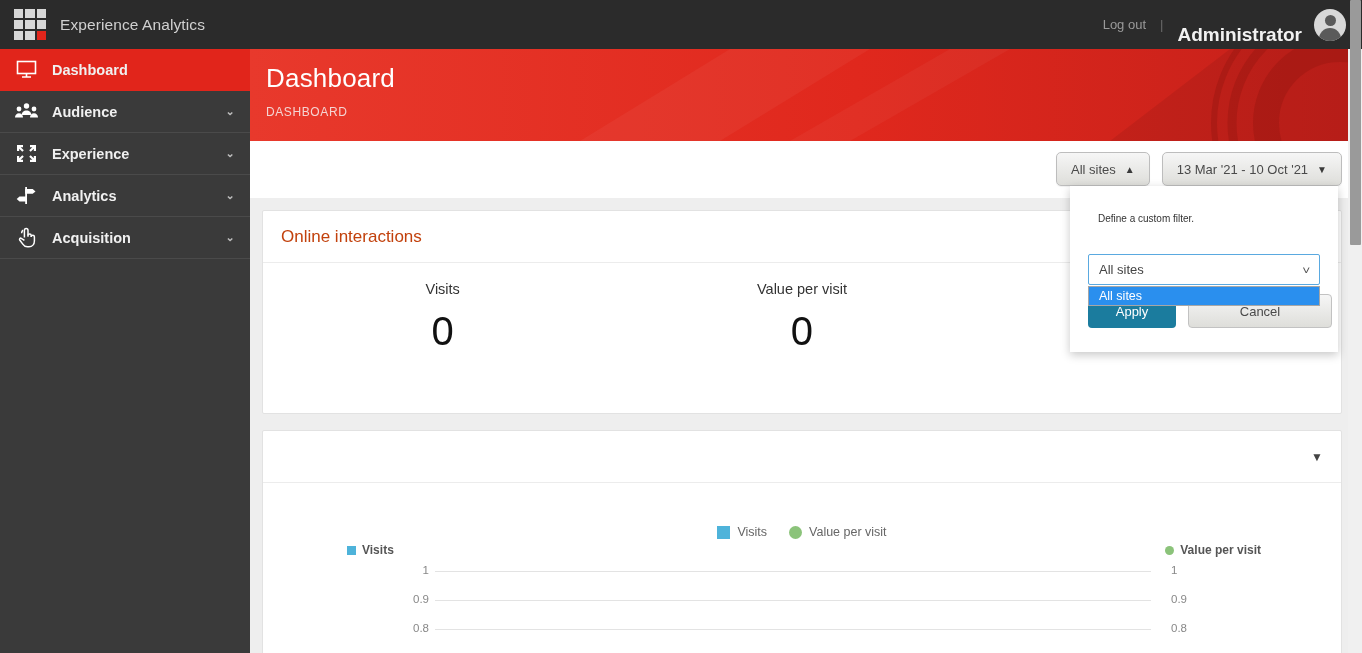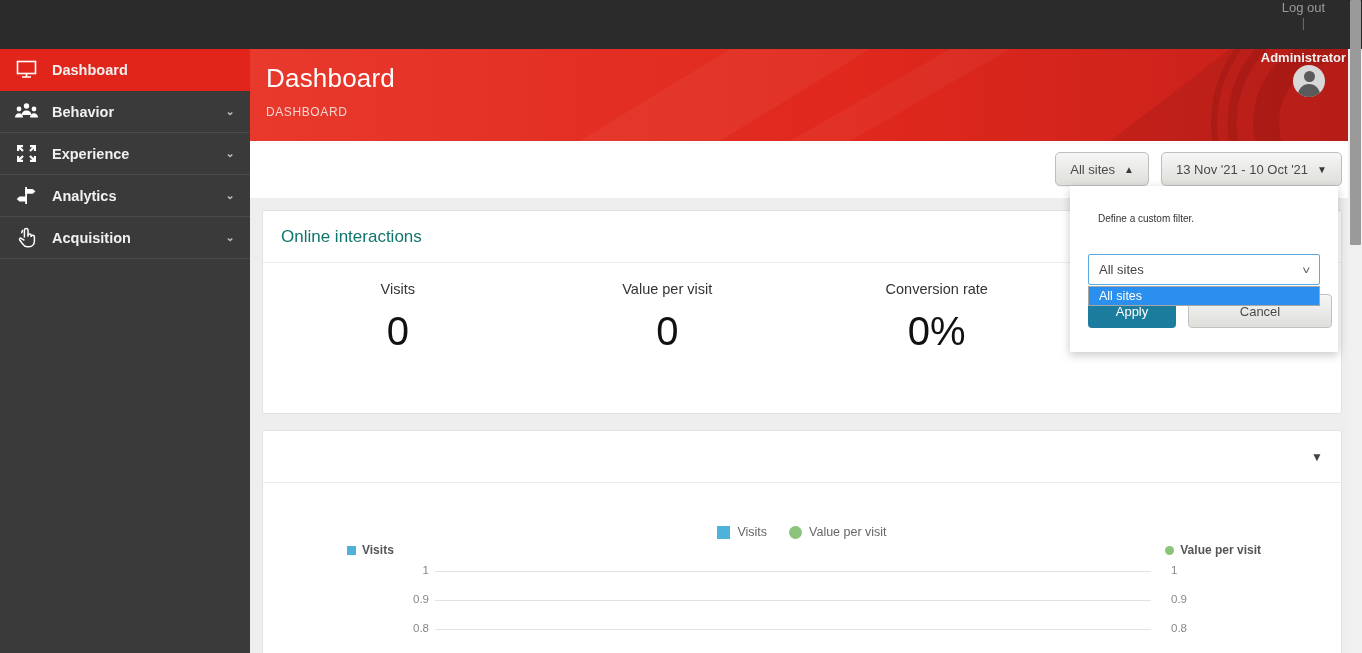--- a/index.html
+++ b/index.html
@@ -30,25 +30,25 @@
     gap: 2px;
   }
   .logo-grid i { display: block; background: #d7d7d7; }
   .logo-grid i.accent { background: #e1251b; }
   .app-title {
     color: #d0d0d0; font-size: 15.5px; letter-spacing: .1px;
     margin-left: 14px; white-space: nowrap;
   }
   .topbar-right {
     margin-left: auto; display: flex; align-items: center;
-    padding-right: 16px; gap: 0px; height: 49px; flex-direction: column;
+    padding-right: 16px; gap: 0px; height: 49px;
   }
   .logout-link { color: #9a9a9a; font-size: 13px; }
   .tb-divider { color: #6a6a6a; font-size: 13px; margin: 0 14px; }
-  .admin-name { color: #f2f2f2; font-size: 13px; font-weight: bold; margin-top: 20px; }
+  .admin-name { color: #f2f2f2; font-size: 19px; font-weight: bold; margin-top: 20px; }
   .avatar {
     width: 32px; height: 32px; border-radius: 50%;
     background: #d8d8d8; margin-left: 12px;
     position: relative; overflow: hidden; flex: none;
   }
   .avatar::before {
     content: ""; position: absolute;
     width: 11px; height: 11px; border-radius: 50%;
     background: #5a5a5a; left: 10.5px; top: 6px;
   }
@@ -127,21 +127,21 @@
   .cards { padding: 12px; }
   .card {
     background: #ffffff; border: 1px solid #e2e2e2;
     border-radius: 2px; margin-bottom: 16px;
   }
   .card-head {
     height: 52px; display: flex; align-items: center;
     padding: 0 18px; border-bottom: 1px solid #ececec;
     position: relative;
   }
-  .card-head .title { font-size: 17px; color: #0f766e; }
+  .card-head .title { font-size: 17px; color: #c2410c; }
   .card-head .collapse {
     position: absolute; right: 18px; top: 50%;
     transform: translateY(-50%);
     font-size: 12px; color: #444;
   }
   .kpis {
     display: flex; height: 150px; align-items: flex-start;
     padding-top: 18px;
   }
   .kpi { flex: 1; text-align: center; }
@@ -246,20 +246,34 @@
     position: absolute; top: 0px; right: 1px;
     width: 11px; height: 245px;
     background: #9a9a9a; border-radius: 1px;
     z-index: 71;
   }
 </style>
 </head>
 <body>
 
 <div class="topbar">
+  <div class="logo-wrap">
+    <span class="logo-grid">
+      <i></i>
+        <i></i>
+        <i></i>
+        <i></i>
+        <i></i>
+        <i></i>
+        <i></i>
+        <i></i>
+        <i class="accent"></i>
+    </span>
+    <span class="app-title">Experience Analytics</span>
+  </div>
   <div class="topbar-right">
     <a class="logout-link">Log out</a>
     <span class="tb-divider">|</span>
     <span class="admin-name">Administrator</span>
     <span class="avatar"></span>
   </div>
 </div>
 
 <div class="sidebar">
 
@@ -278,21 +292,21 @@
     <span class="ic">
       <svg width="23" height="19" viewBox="0 0 23 19" fill="#fff">
         <circle cx="11.5" cy="4" r="2.7"></circle>
           <path d="M6.6 13c0-2.8 2.2-4.6 4.9-4.6S16.4 10.2 16.4 13z"></path>
         <circle cx="4" cy="7" r="2.4"></circle>
           <path d="M0 15.5c0-2.6 1.8-4.3 4-4.3s4 1.7 4 4.3z"></path>
         <circle cx="19" cy="7" r="2.4"></circle>
           <path d="M15 15.5c0-2.6 1.8-4.3 4-4.3s4 1.7 4 4.3z"></path>
       </svg>
     </span>
-    <span class="lbl">Behavior</span>
+    <span class="lbl">Audience</span>
     <span class="chev">⌄</span>
   </div>
 
   <div class="nav-item">
     <span class="ic">
       <svg width="21" height="19" viewBox="0 0 21 19" fill="#fff">
         <path d="M1 1h6v2.2H4.7l3.1 3.1L6.3 7.8 3.2 4.7V7H1z"></path>
         <path d="M20 1h-6v2.2h2.3l-3.1 3.1 1.5 1.5 3.1-3.1V7H20z"></path>
         <path d="M1 18h6v-2.2H4.7l3.1-3.1-1.5-1.5-3.1 3.1V12H1z"></path>
         <path d="M20 18h-6v-2.2h2.3l-3.1-3.1 1.5-1.5 3.1 3.1V12H20z"></path>
@@ -355,44 +369,40 @@
 
 <div class="content">
 
   <div class="filterbar">
     <div class="filter-btns">
       <div class="pill">
         <span>All sites</span>
         <span class="tri">▲</span>
       </div>
       <div class="pill">
-        <span>13 Nov '21 - 10 Oct '21</span>
+        <span>13 Mar '21 - 10 Oct '21</span>
         <span class="tri">▼</span>
       </div>
     </div>
   </div>
 
   <div class="cards">
 
     <div class="card">
       <div class="card-head">
         <span class="title">Online interactions</span>
       </div>
       <div class="kpis">
         <div class="kpi">
           <div class="k-label">Visits</div>
           <div class="k-value">0</div>
         </div>
         <div class="kpi">
           <div class="k-label">Value per visit</div>
           <div class="k-value">0</div>
-        </div>
-        <div class="kpi">
-          <div class="k-label">Conversion rate</div>
-          <div class="k-value">0%</div>
         </div>
         <div class="kpi">
           <div class="k-label"></div>
           <div class="k-value">0%</div>
         </div>
       </div>
     </div>
 
     <div class="card">
       <div class="card-head">

